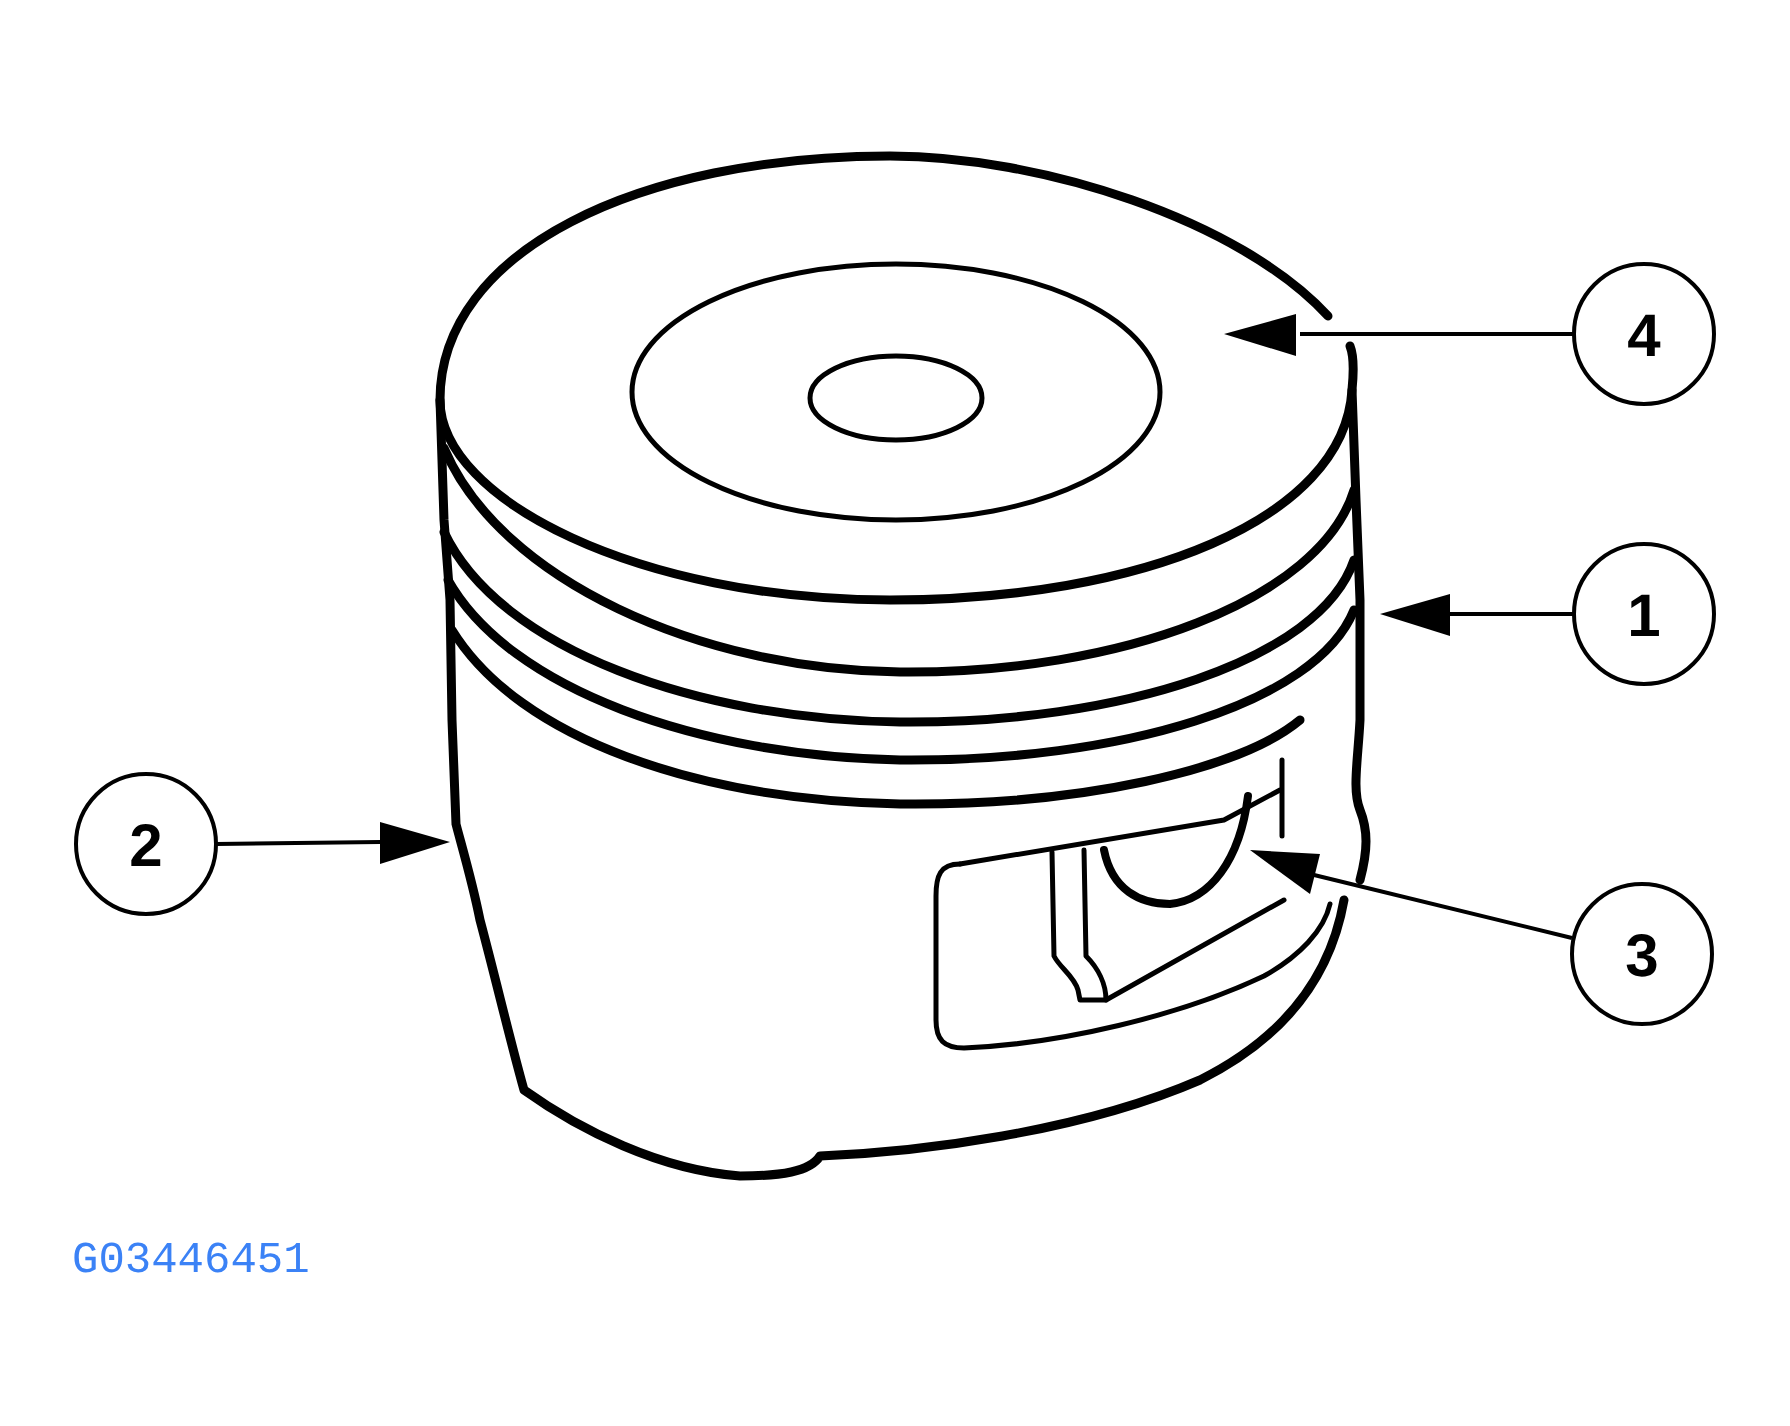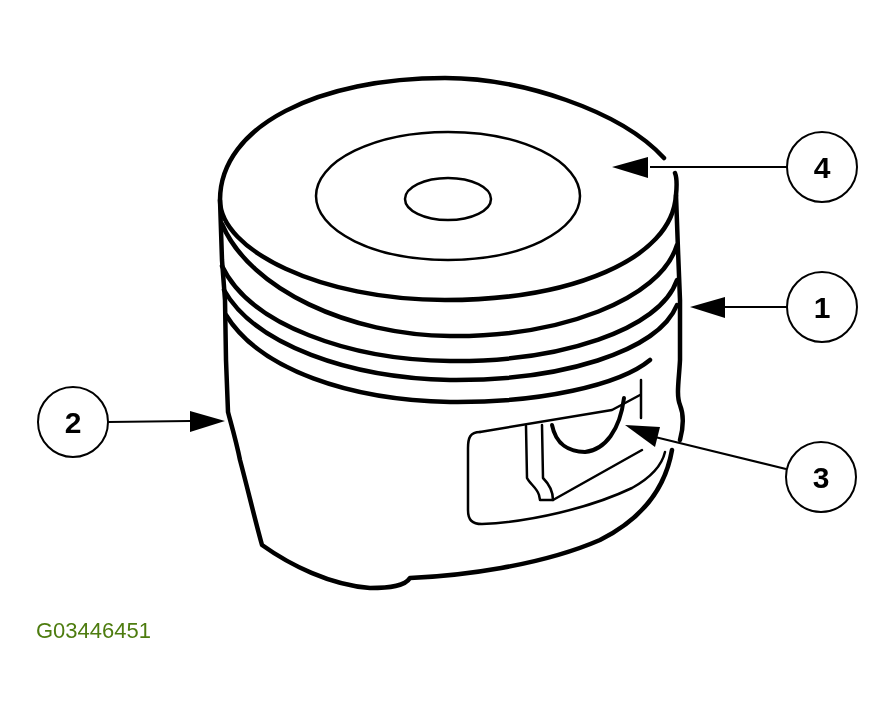--- a/index.html
+++ b/index.html
@@ -24,23 +24,23 @@
     .callout-label {
       font-family: "Liberation Sans", sans-serif;
       font-weight: bold;
       font-size: 30px;
       fill: #000000;
     }
     .figure-id {
       position: absolute;
       left: 36px;
       top: 618px;
-      font-family: Liberation Sans, sans-serif;
+      font-family: Liberation Mono, monospace;
       font-size: 22px;
-      color: #4d7c0f;
+      color: #3b82f6;
       letter-spacing: 0px;
       text-align: right;
     }
   </style>
 </head>
 <body>
 
 <svg id="diagram" viewBox="0 0 895 713" xmlns="http://www.w3.org/2000/svg">
   <g fill="none" stroke="#000" stroke-linecap="round" stroke-linejoin="round">
 

